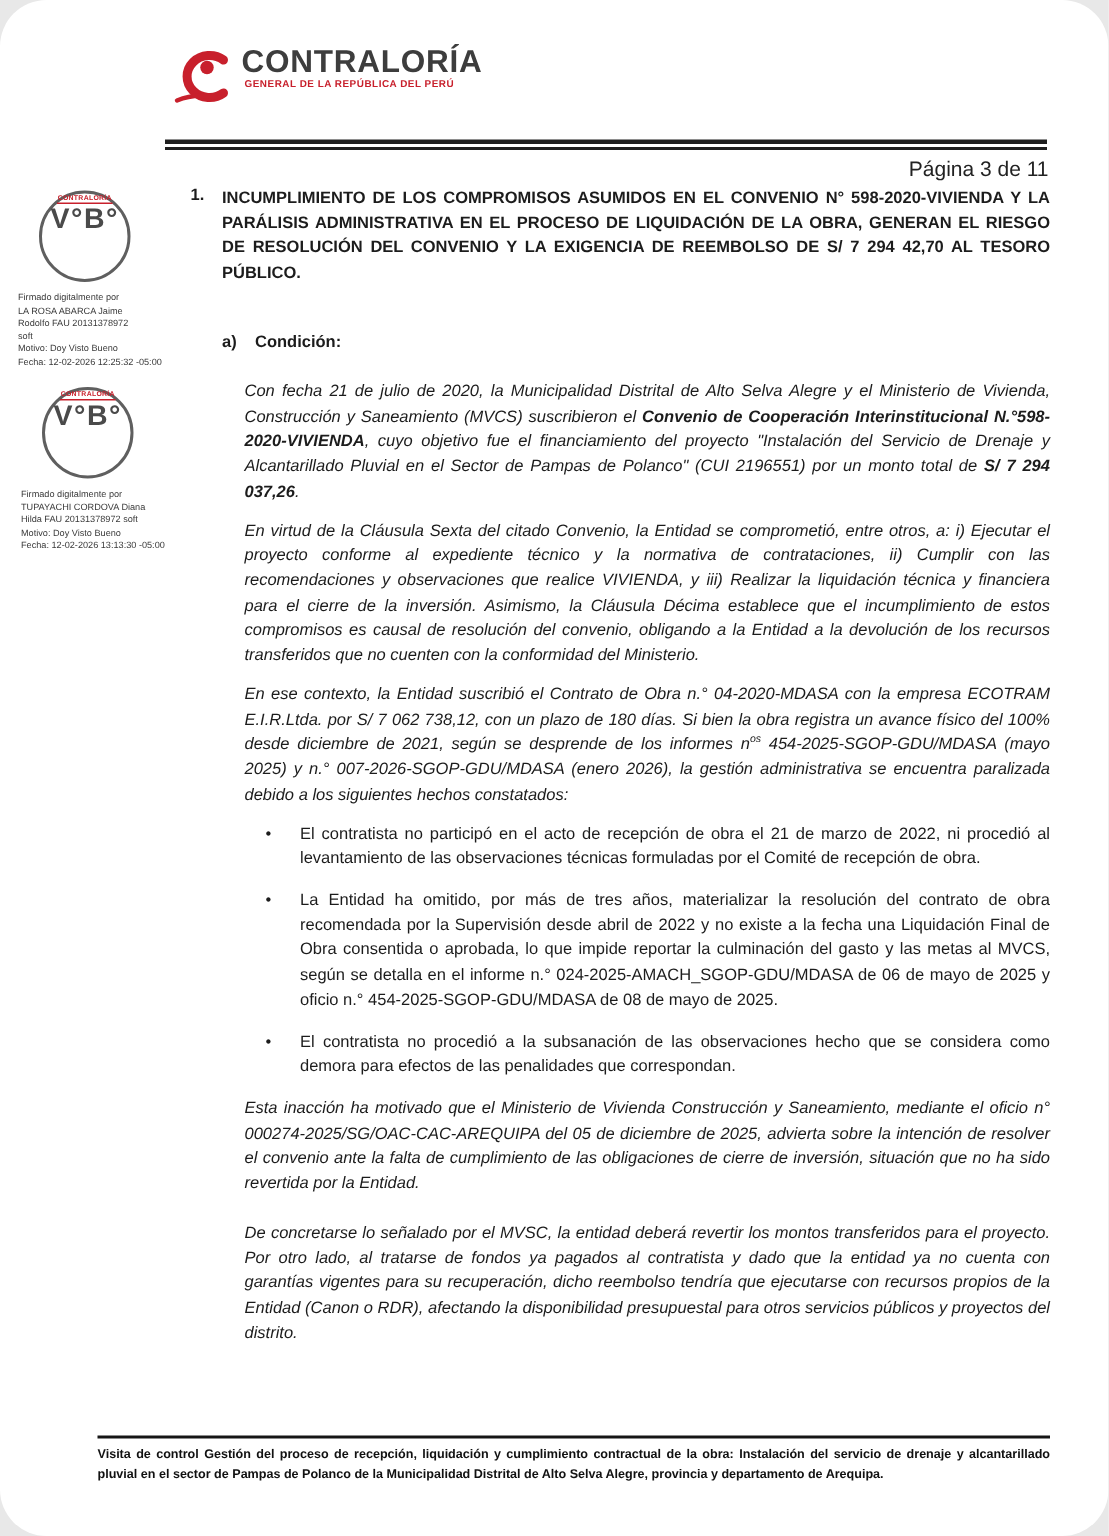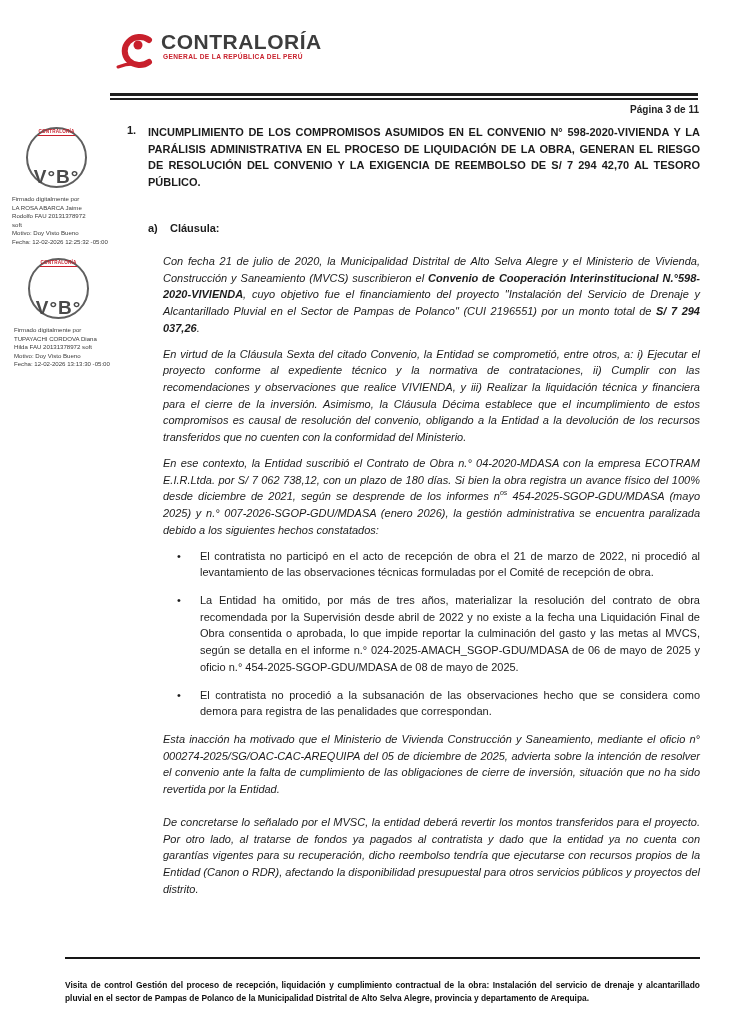--- a/index.html
+++ b/index.html
@@ -4,56 +4,57 @@
 <style>
   html,body{margin:0;padding:0;background:#e8e8e8;}
   .page{
     position:relative;
     width:739px;height:1024px;
     background:#ffffff;
     font-family:"Liberation Sans", sans-serif;
     color:#1c1c1c;
     overflow:hidden;
     margin:0 auto;
+    border-radius:31px;
   }
   
   .logo{position:absolute;left:113px;top:31px;display:flex;align-items:flex-start;}
   .logo-swirl{width:44px;height:42px;margin-right:4px;}
   .logo-textblock{display:flex;flex-direction:column;line-height:1;}
   .logo-title{font-size:21px;font-weight:bold;color:#3d3d3d;letter-spacing:.5px;}
   .logo-subtitle{font-size:6.6px;font-weight:bold;color:#c8202c;letter-spacing:.35px;margin-top:2px;margin-left:2px;}
   .header-rule{position:absolute;left:110px;top:93px;width:588px;height:2px;
     border-top:3px solid #1f1f1f;border-bottom:2px solid #1f1f1f;background:#fff;}
-  .page-number{position:absolute;top:104px;right:40px;font-size:10px;font-weight:bold;color:#222;}
+  .page-number{position:absolute;top:104px;right:40px;font-size:14px;font-weight:normal;color:#222;}
   
   .stamp{position:absolute;width:108px;display:flex;flex-direction:column;}
   .stamp1{left:12px;top:127px;}
   .stamp2{left:14px;top:258px;}
   .seal{width:57px;height:57px;border:2.5px solid #5f5f5f;border-radius:50%;
-    margin-left:14px;display:flex;flex-direction:column;align-items:center;justify-content:space-between;background:#fff;}
+    margin-left:14px;display:flex;flex-direction:column;align-items:center;justify-content:flex-start;background:#fff;}
   .seal-mini{font-size:4.6px;font-weight:bold;color:#c8202c;letter-spacing:.2px;border-bottom:1px solid #c8202c;padding-bottom:.5px;margin-bottom:1px;white-space:nowrap;}
   .seal-vb{font-size:19px;font-weight:bold;color:#4a4a4a;letter-spacing:1px;line-height:1;}
   .stamp-info{margin-top:7px;font-size:6.1px;line-height:1.4;color:#3a3a3a;white-space:nowrap;}
   
   .heading-row{position:absolute;left:127px;top:124px;width:573px;display:flex;}
   .heading-num{width:21px;flex:0 0 21px;font-size:11px;font-weight:bold;}
   .heading-text{flex:1;font-size:11px;font-weight:bold;text-align:justify;line-height:1.5;}
   .section-row{position:absolute;left:148px;top:222px;display:flex;font-size:11px;font-weight:bold;}
   .section-letter{width:22px;flex:0 0 22px;}
   .content{position:absolute;left:163px;top:253px;width:537px;font-size:11px;line-height:1.52;}
   .content p{margin:0 0 9px 0;text-align:justify;font-style:italic;}
   .bold{font-weight:bold;}
   sup{font-size:7px;line-height:0;}
   .bullets{margin:3px 0 9px 0;}
   .bullet{display:flex;margin-bottom:11px;}
   .bullet-dot{flex:0 0 23px;margin-left:14px;font-size:11px;}
   .bullet-text{flex:1;text-align:justify;}
   .para-last{margin-top:16px !important;}
   
-  .footer{position:absolute;left:65px;top:957px;width:635px;border-top:2px solid #161616;padding-top:20px;}
+  .footer{position:absolute;left:65px;top:957px;width:635px;border-top:2px solid #161616;padding-top:4px;}
   .footer-text{font-size:8.4px;font-weight:bold;line-height:1.55;text-align:justify;color:#111;}
 </style>
 </head>
 <body>
 
 <div class="page">
 
   <div class="logo">
     <svg class="logo-swirl" viewBox="0 0 44 42" aria-hidden="true">
       <path d="M36 9 A 15 14 0 1 0 36 31" fill="none" stroke="#c8202c" stroke-width="6" stroke-linecap="round"></path>
@@ -98,21 +99,21 @@
     </div>
   </div>
 
   <div class="heading-row">
     <span class="heading-num">1.</span>
     <span class="heading-text">INCUMPLIMIENTO DE LOS COMPROMISOS ASUMIDOS EN EL CONVENIO N° 598-2020-VIVIENDA Y LA PARÁLISIS ADMINISTRATIVA EN EL PROCESO DE LIQUIDACIÓN DE LA OBRA, GENERAN EL RIESGO DE RESOLUCIÓN DEL CONVENIO Y LA EXIGENCIA DE REEMBOLSO DE S/ 7 294 42,70 AL TESORO PÚBLICO.</span>
   </div>
 
   <div class="section-row">
     <span class="section-letter">a)</span>
-    <span class="section-title">Cláusula:</span>
+    <span class="section-title">Condición:</span>
   </div>
 
   <div class="content">
 
     <p><span>Con fecha 21 de julio de 2020, la Municipalidad Distrital de Alto Selva Alegre y el Ministerio de Vivienda, Construcción y Saneamiento (MVCS) suscribieron el </span><span class="bold">Convenio de Cooperación Interinstitucional N.°598-2020-VIVIENDA</span><span>, cuyo objetivo fue el financiamiento del proyecto "Instalación del Servicio de Drenaje y Alcantarillado Pluvial en el Sector de Pampas de Polanco" (CUI 2196551) por un monto total de </span><span class="bold">S/ 7 294 037,26</span><span>.</span></p>
 
     <p>En virtud de la Cláusula Sexta del citado Convenio, la Entidad se comprometió, entre otros, a: i) Ejecutar el proyecto conforme al expediente técnico y la normativa de contrataciones, ii) Cumplir con las recomendaciones y observaciones que realice VIVIENDA, y iii) Realizar la liquidación técnica y financiera para el cierre de la inversión. Asimismo, la Cláusula Décima establece que el incumplimiento de estos compromisos es causal de resolución del convenio, obligando a la Entidad a la devolución de los recursos transferidos que no cuenten con la conformidad del Ministerio.</p>
 
     <p><span>En ese contexto, la Entidad suscribió el Contrato de Obra n.° 04-2020-MDASA con la empresa ECOTRAM E.I.R.Ltda. por S/ 7 062 738,12, con un plazo de 180 días. Si bien la obra registra un avance físico del 100% desde diciembre de 2021, según se desprende de los informes n</span><sup>os</sup><span> 454-2025-SGOP-GDU/MDASA (mayo 2025) y n.° 007-2026-SGOP-GDU/MDASA (enero 2026), la gestión administrativa se encuentra paralizada debido a los siguientes hechos constatados:</span></p>
 
@@ -120,21 +121,21 @@
       <div class="bullet">
         <span class="bullet-dot">•</span>
         <span class="bullet-text">El contratista no participó en el acto de recepción de obra el 21 de marzo de 2022, ni procedió al levantamiento de las observaciones técnicas formuladas por el Comité de recepción de obra.</span>
       </div>
       <div class="bullet">
         <span class="bullet-dot">•</span>
         <span class="bullet-text">La Entidad ha omitido, por más de tres años, materializar la resolución del contrato de obra recomendada por la Supervisión desde abril de 2022 y no existe a la fecha una Liquidación Final de Obra consentida o aprobada, lo que impide reportar la culminación del gasto y las metas al MVCS, según se detalla en el informe n.° 024-2025-AMACH_SGOP-GDU/MDASA de 06 de mayo de 2025 y oficio n.° 454-2025-SGOP-GDU/MDASA de 08 de mayo de 2025.</span>
       </div>
       <div class="bullet">
         <span class="bullet-dot">•</span>
-        <span class="bullet-text">El contratista no procedió a la subsanación de las observaciones hecho que se considera como demora para registra de las penalidades que correspondan.</span>
+        <span class="bullet-text">El contratista no procedió a la subsanación de las observaciones hecho que se considera como demora para efectos de las penalidades que correspondan.</span>
       </div>
     </div>
 
     <p>Esta inacción ha motivado que el Ministerio de Vivienda Construcción y Saneamiento, mediante el oficio n° 000274-2025/SG/OAC-CAC-AREQUIPA del 05 de diciembre de 2025, advierta sobre la intención de resolver el convenio ante la falta de cumplimiento de las obligaciones de cierre de inversión, situación que no ha sido revertida por la Entidad.</p>
 
     <p class="para-last">De concretarse lo señalado por el MVSC, la entidad deberá revertir los montos transferidos para el proyecto. Por otro lado, al tratarse de fondos ya pagados al contratista y dado que la entidad ya no cuenta con garantías vigentes para su recuperación, dicho reembolso tendría que ejecutarse con recursos propios de la Entidad (Canon o RDR), afectando la disponibilidad presupuestal para otros servicios públicos y proyectos del distrito.</p>
 
   </div>
 
   <div class="footer">

